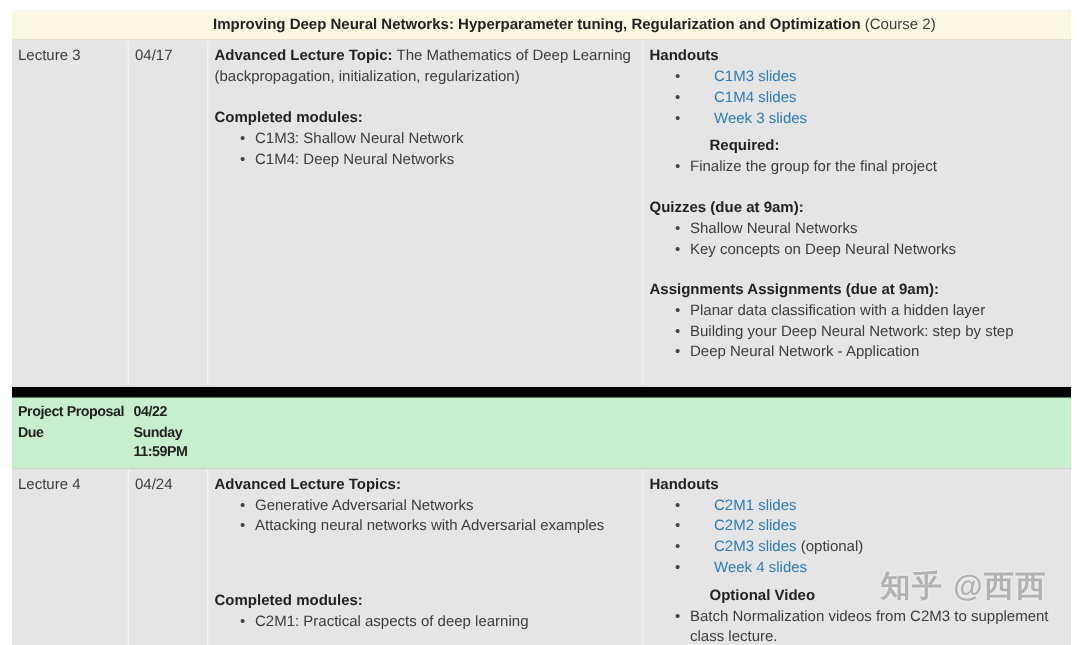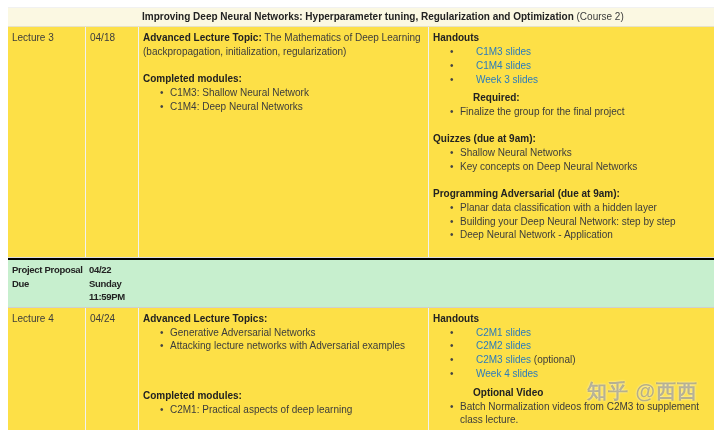--- a/index.html
+++ b/index.html
@@ -23,21 +23,21 @@
     color:var(--text);
   }
   .schedule{
     position:absolute;left:8px;top:7px;width:706px;
     border-top:1px solid var(--col_border);
   }
   .row{
     display:grid;
     grid-template-columns:77px 53px 290px 1fr;
     border-bottom:1px solid var(--row_border);
-    background:#fde047;
+    background:#e5e5e5;
   }
   .cell{padding:4px 6px 3px 4px;}
   .cell + .cell{border-left:1px solid var(--col_border);}
   
   .row.course-header{
     display:block;
     background:var(--header_bg);
     border-bottom:1px solid #e6e2c8;
   }
   .course-header .cell{padding:2px 4px 2px 134px;white-space:nowrap;}
@@ -48,21 +48,21 @@
   .mt-lg{margin-top:36px;}
   ul{list-style:none;padding-left:17px;}
   li{position:relative;padding-left:10px;line-height:13.8px;}
   li::before{content:"\2022";position:absolute;left:0;top:0;color:#444;}
   .link{color:var(--link_blue);cursor:pointer;text-decoration:none;margin-left:16px;}
   
   .row.lecture3{min-height:231px;}
   
   .row.milestone{
     background:var(--milestone_bg);
-    border-top:2px solid #000000;
+    border-top:7px solid #000000;
     border-bottom:1px solid #cfcfcf;
     min-height:40px;
   }
   .milestone .cell{border-left:none;padding-top:3px;}
   .milestone-label,.milestone-date{
     font-weight:700;color:var(--bold_text);
     font-size:9.5px;letter-spacing:-0.3px;line-height:13.5px;
     white-space:nowrap;
   }
   .row.lecture4{border-bottom:none;min-height:140px;}
@@ -88,21 +88,21 @@
         <span class="b">Improving Deep Neural Networks: Hyperparameter tuning, Regularization and Optimization</span>
         <span>(Course 2)</span>
       </div>
     </div>
 
     <div class="row lecture3">
       <div class="cell">
         <div class="lecture-label">Lecture 3</div>
       </div>
       <div class="cell">
-        <div class="date-label">04/18</div>
+        <div class="date-label">04/17</div>
       </div>
       <div class="cell">
         <div>
           <span class="sec-h">Advanced Lecture Topic:</span>
           <span>The Mathematics of Deep Learning</span>
         </div>
         <div>(backpropagation, initialization, regularization)</div>
         <div class="sec-h mt">Completed modules:</div>
         <ul>
           <li>C1M3: Shallow Neural Network</li>
@@ -118,21 +118,21 @@
         </ul>
         <div class="sec-h mt-sm">Required:</div>
         <ul>
           <li>Finalize the group for the final project</li>
         </ul>
         <div class="sec-h mt">Quizzes (due at 9am):</div>
         <ul>
           <li>Shallow Neural Networks</li>
           <li>Key concepts on Deep Neural Networks</li>
         </ul>
-        <div class="sec-h mt">Programming Adversarial (due at 9am):</div>
+        <div class="sec-h mt">Assignments Assignments (due at 9am):</div>
         <ul>
           <li>Planar data classification with a hidden layer</li>
           <li>Building your Deep Neural Network: step by step</li>
           <li>Deep Neural Network - Application</li>
         </ul>
       </div>
     </div>
 
     <div class="row milestone">
       <div class="cell">
@@ -152,21 +152,21 @@
       <div class="cell">
         <div class="lecture-label">Lecture 4</div>
       </div>
       <div class="cell">
         <div class="date-label">04/24</div>
       </div>
       <div class="cell">
         <div class="sec-h">Advanced Lecture Topics:</div>
         <ul>
           <li>Generative Adversarial Networks</li>
-          <li>Attacking lecture networks with Adversarial examples</li>
+          <li>Attacking neural networks with Adversarial examples</li>
         </ul>
         <div class="sec-h mt-lg">Completed modules:</div>
         <ul>
           <li>C2M1: Practical aspects of deep learning</li>
         </ul>
       </div>
       <div class="cell">
         <div class="sec-h">Handouts</div>
         <ul>
           <li><a class="link">C2M1 slides</a></li>

